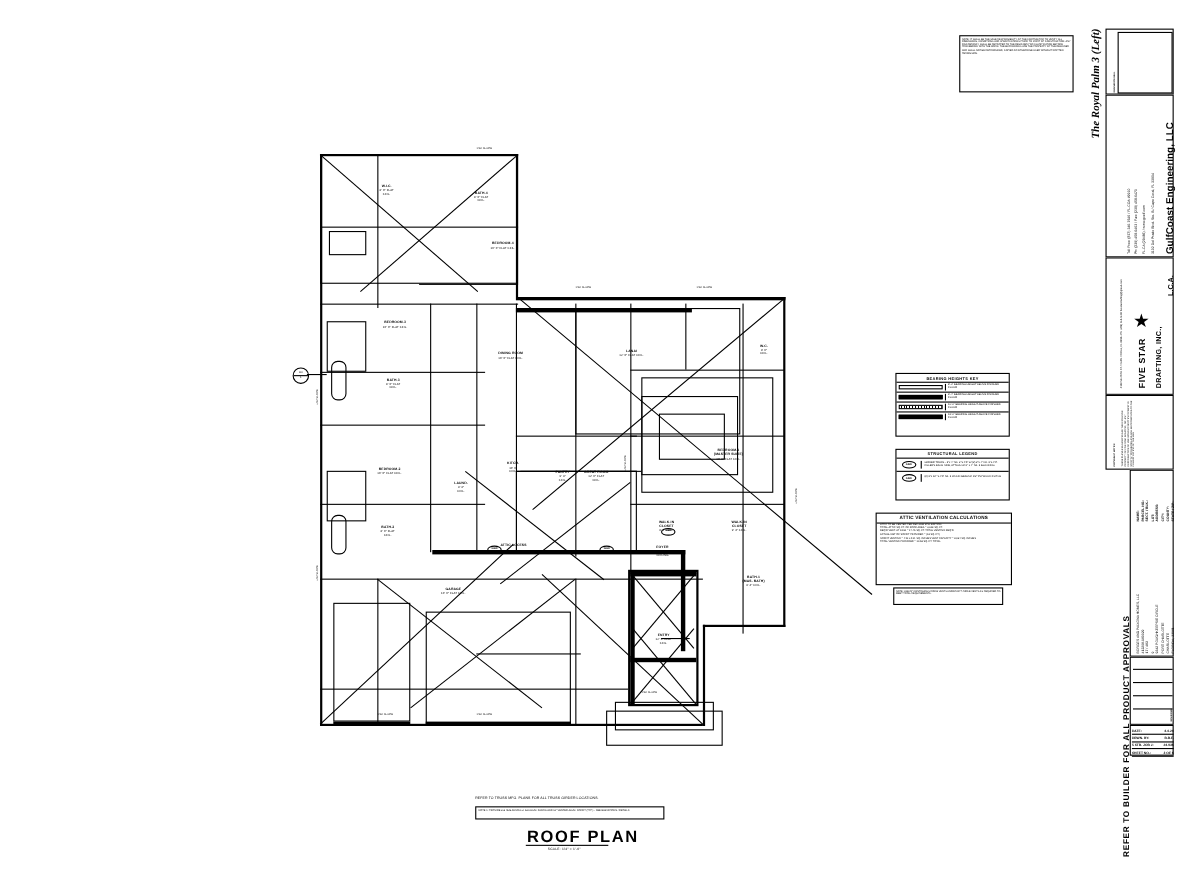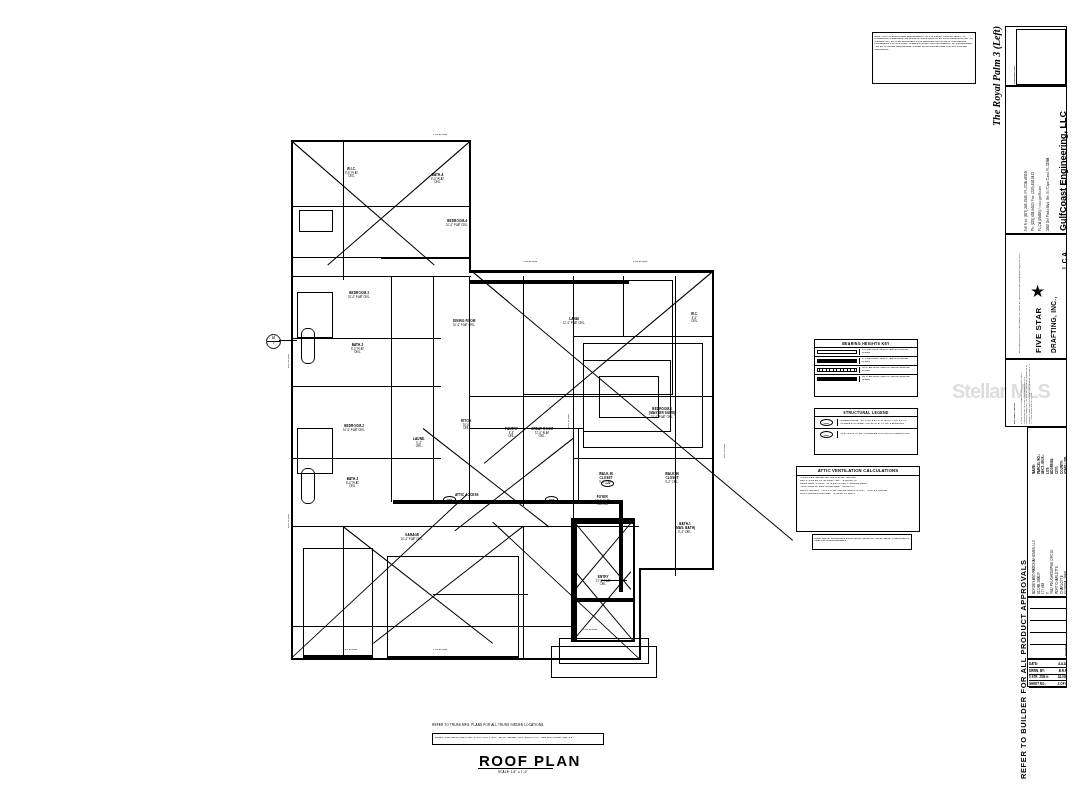--- a/index.html
+++ b/index.html
@@ -388,15 +388,14 @@
 
     <div class="vert-text bold" style="left:-14px;top:100px;font-size:10px;font-family:'Liberation Serif',serif;font-style:italic;transform:rotate(-90deg);">The Royal Palm 3 (Left)</div>
   </div>
 
   <div class="abs" id="truss-note">REFER TO TRUSS MFG. PLANS FOR ALL TRUSS GIRDER LOCATIONS.</div>
   <div class="abs" id="note-bar">NOTE 1: PROVIDE 2x6 SUB-FASCIA w/ 1x8 ALUM. FASCIA AND 12" VENTED ALUM. SOFFIT (TYP.) - SEE ELEVATIONS / DETAILS</div>
   <div class="abs" id="roofplan-title">ROOF PLAN</div>
   <div class="abs" id="roofplan-underline"></div>
   <div class="abs" id="roofplan-scale">SCALE: 1/4" = 1'-0"</div>
 
-  <div id="watermark">Stellar MLS</div>
 
 </div>
 
 </body></html>

